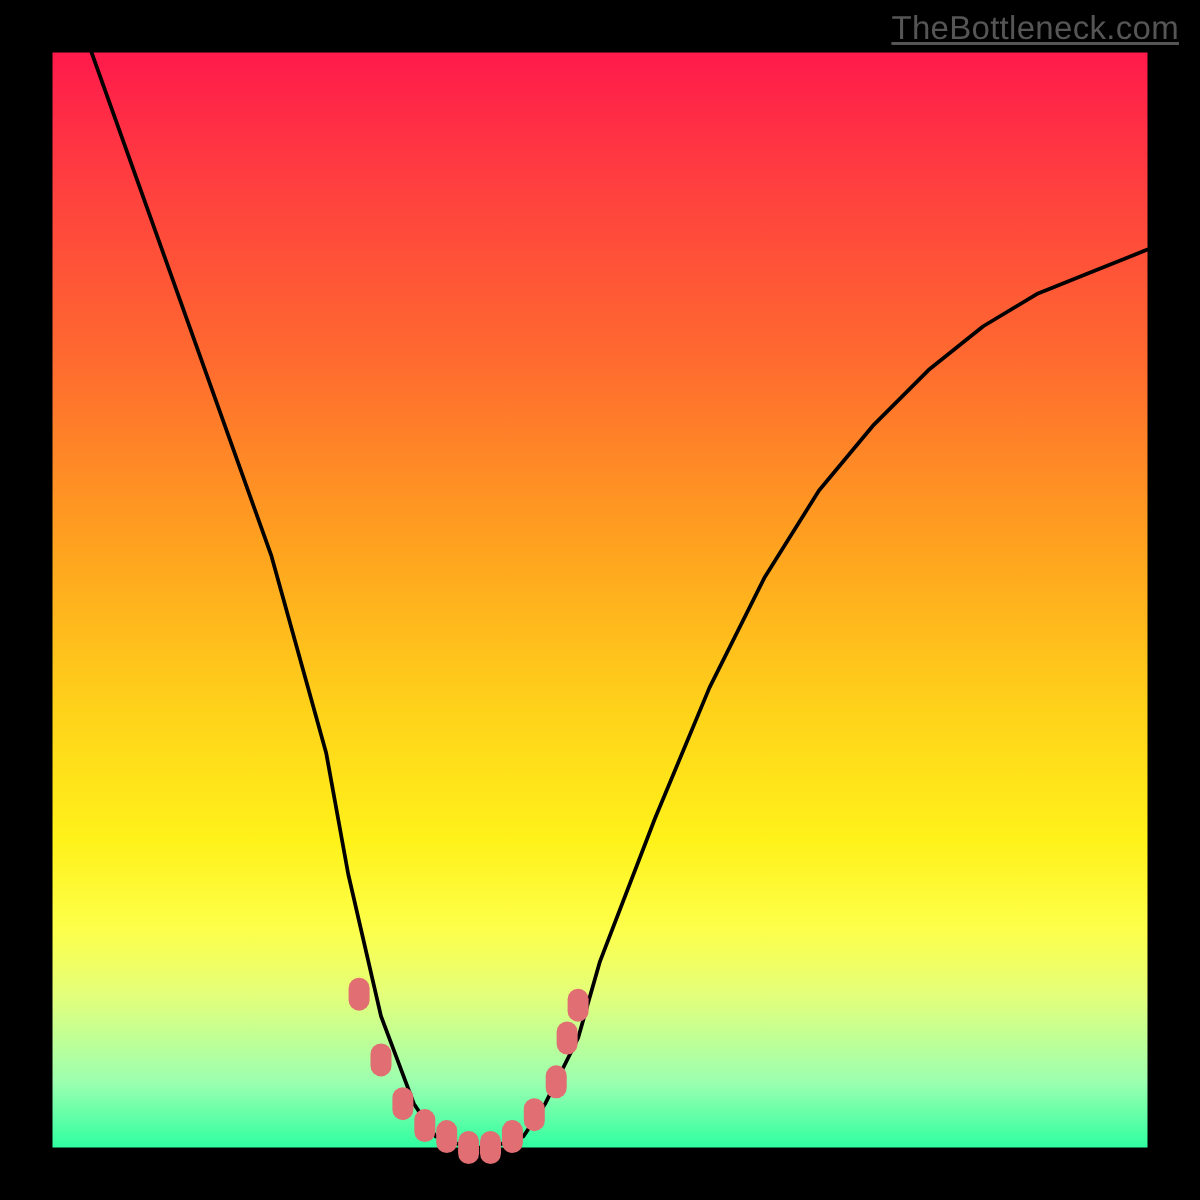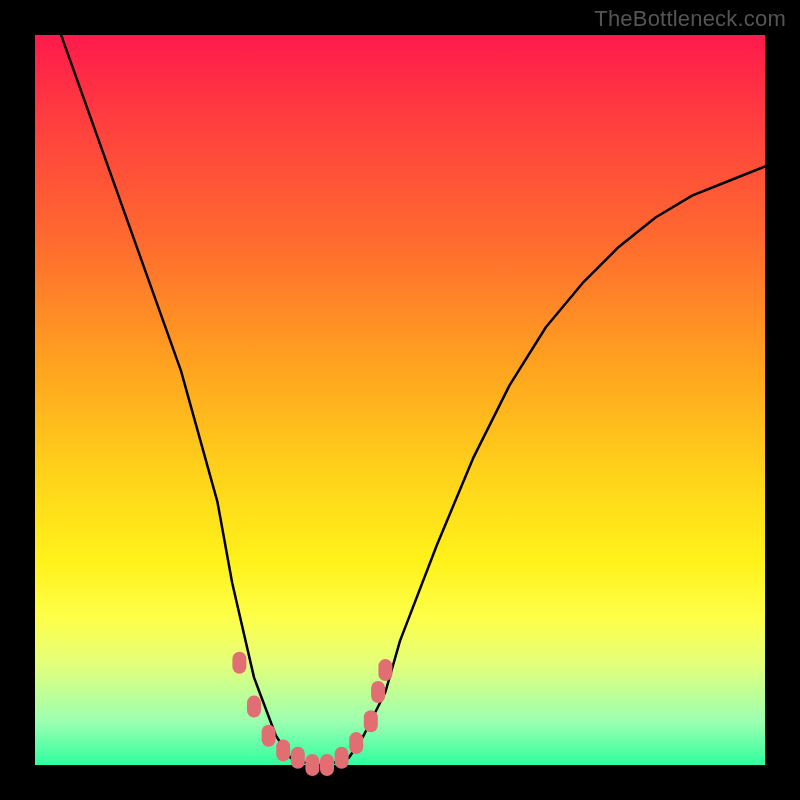--- a/index.html
+++ b/index.html
@@ -38,20 +38,21 @@
   }
   .attribution {
     position: absolute;
     top: 6px;
     right: 14px;
     color: #555;
     font-size: 22px;
     font-weight: 500;
     letter-spacing: 0.2px;
     user-select: none;
+    text-decoration: underline;
   }
   svg.curve {
     position: absolute;
     inset: 0;
     width: 730px;
     height: 730px;
     overflow: visible;
   }
 </style>
 </head>

